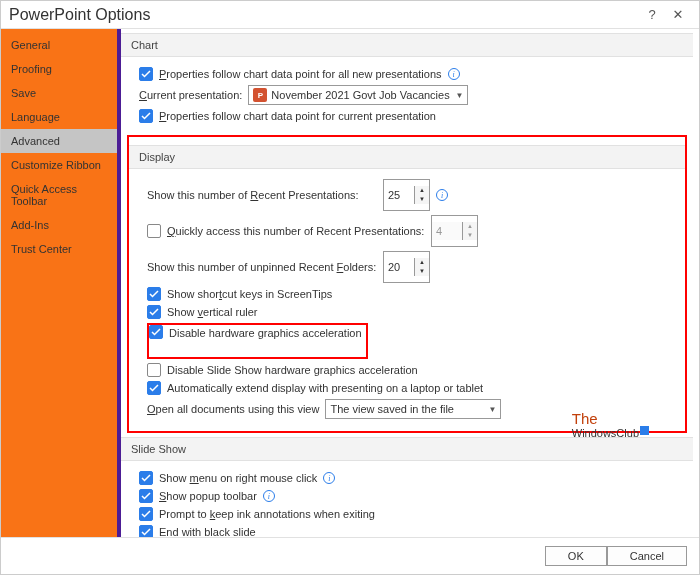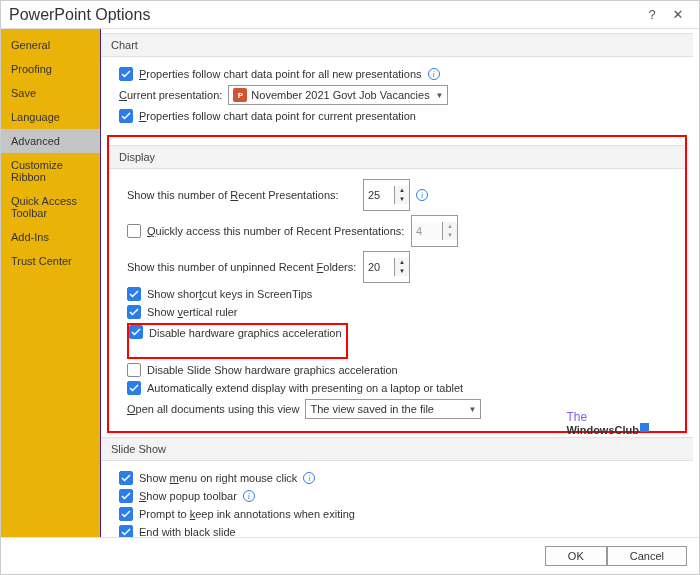--- a/index.html
+++ b/index.html
@@ -2,21 +2,21 @@
 <html><head>
 <meta charset="utf-8">
 <style>
 *{box-sizing:border-box;margin:0;padding:0;font-family:"Segoe UI",Arial,sans-serif;font-size:11px;color:#333}
 body{background:#fff;width:700px;height:575px;overflow:hidden}
 .dlg{border:1px solid #ccc;width:700px;height:575px;display:flex;flex-direction:column;background:#fff}
 .titlebar{display:flex;align-items:center;height:28px;padding:0 8px;border-bottom:1px solid #e1e1e1}
 .titlebar .title{flex:1;font-size:16px}
 .titlebar .tbtn{width:26px;text-align:center;font-size:13px;color:#555;cursor:pointer}
 .body{flex:1;display:flex;overflow:hidden}
-.sidebar{width:100px;border-right:1px solid #4c1d95;background:#eab308;padding-top:4px}
+.sidebar{width:120px;border-right:4px solid #4c1d95;background:#f97316;padding-top:4px}
 .sidebar .item{padding:6px 10px;cursor:pointer}
 .sidebar .item.sel{background:#c5c5c5}
 .content{flex:1;overflow:auto;padding:0 6px 0 0;position:relative}
 .content::-webkit-scrollbar{width:12px}
 .content::-webkit-scrollbar-thumb{background:#ccc}
 .section-hd{background:#f3f3f3;border-top:1px solid #e1e1e1;border-bottom:1px solid #e1e1e1;padding:5px 10px;font-weight:400;color:#444;margin-top:4px}
 .section-bd{padding:6px 10px 8px 18px}
 .row{display:flex;align-items:center;margin:4px 0;gap:6px}
 .row label{white-space:nowrap}
 .chk{width:14px;height:14px;border:1px solid #888;border-radius:2px;display:inline-flex;align-items:center;justify-content:center;flex-shrink:0;cursor:pointer;background:#fff}
@@ -29,22 +29,22 @@
 .spin .btns span{font-size:6px;line-height:9px;width:14px;text-align:center;cursor:pointer;background:#f5f5f5}
 .dd{border:1px solid #999;height:20px;display:flex;align-items:center;padding:0 4px;background:#fff;cursor:pointer;gap:4px}
 .dd .caret{font-size:8px;color:#555;margin-left:auto}
 .info{width:12px;height:12px;border:1px solid #2b7de9;border-radius:50%;display:inline-flex;align-items:center;justify-content:center;font-size:8px;color:#2b7de9;font-style:italic;font-family:serif;cursor:pointer}
 .u{text-decoration:underline}
 .redbox1{border:2px solid red;margin:0 6px 4px 6px}
 .redbox2{border:2px solid red;padding:0 4px 18px 0;display:inline-flex;align-items:flex-end;gap:6px}
 .footer{border-top:1px solid #e1e1e1;display:flex;justify-content:flex-end;padding:8px 12px;gap:0}
 .btn{border:1px solid #999;background:#fdfdfd;padding:3px 22px;cursor:pointer}
 .watermark{position:absolute;right:50px;top:382px;text-align:left;line-height:1}
-.watermark .l1{font-size:12px;color:#8b5cf6}
-.watermark .l2{font-size:13px;font-weight:700;color:#333}
+.watermark .l1{font-size:15px;color:#c2410c}
+.watermark .l2{font-size:13px;font-weight:400;color:#333}
 .wsq{display:inline-block;width:9px;height:9px;background:#2b7de9;vertical-align:top;margin-left:1px}
 .dis{color:#999}
 .ppicon{width:14px;height:14px;background:#d35230;border-radius:2px;display:inline-flex;align-items:center;justify-content:center;color:#fff;font-size:8px;font-weight:bold}
 </style>
 </head>
 <body>
 
 <div class="dlg">
   <div class="titlebar">
     <div class="title">PowerPoint Options</div>

